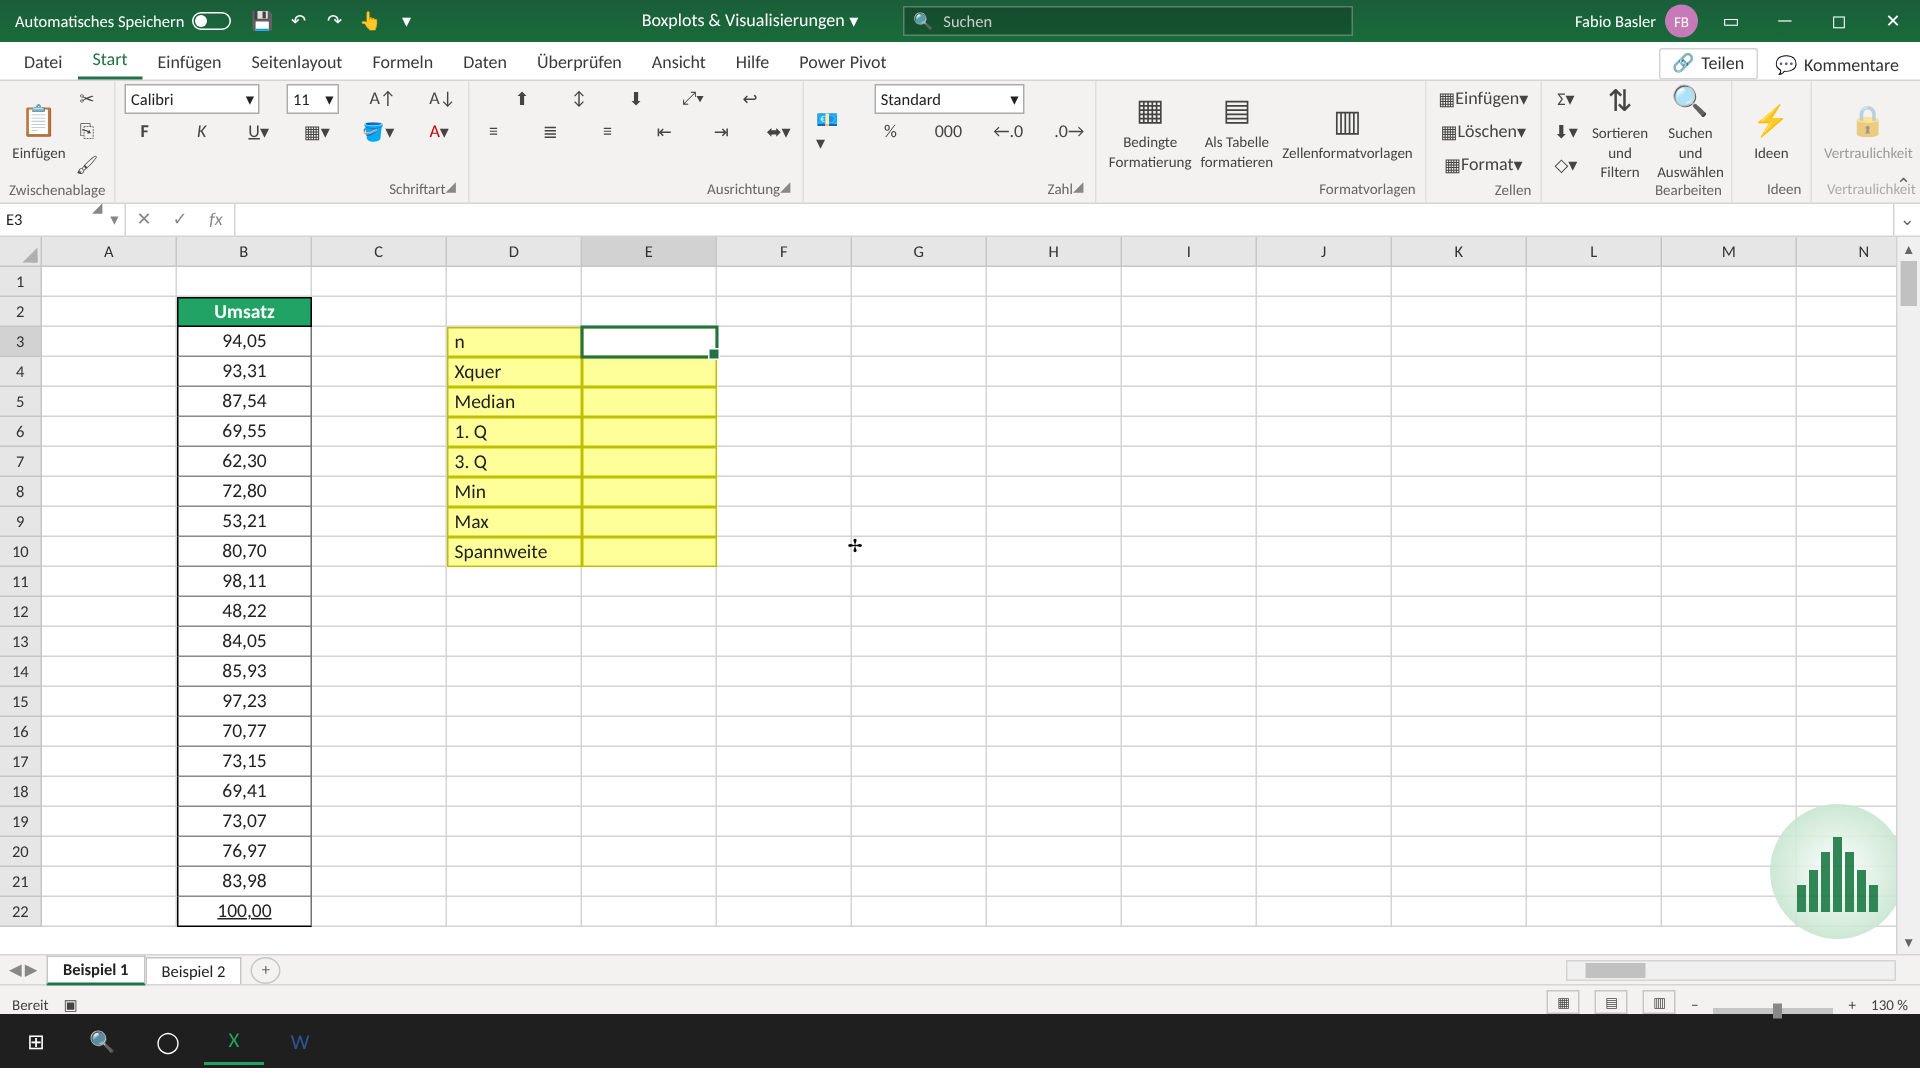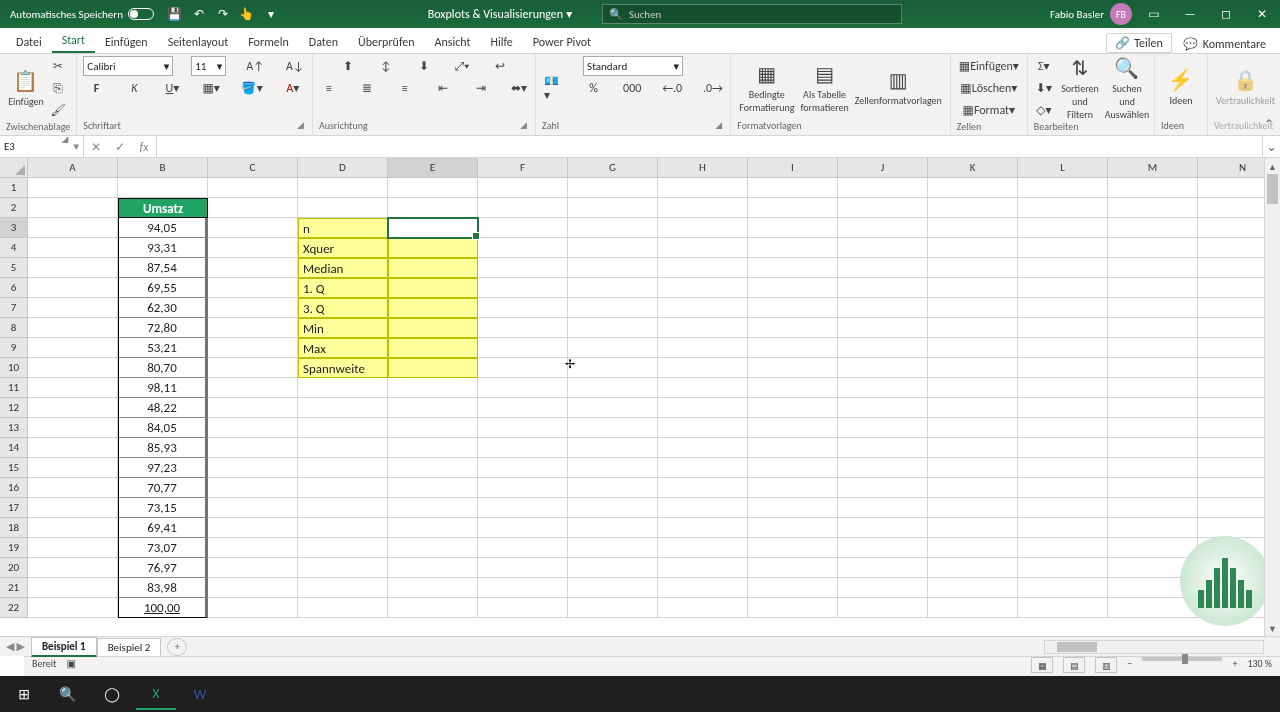--- a/index.html
+++ b/index.html
@@ -24,21 +24,21 @@
 .ribbon-tabs { height: 26px; background: #fff; display: flex; align-items: flex-end; border-bottom: 1px solid #d4d4d4; padding: 0 6px; }
 .tab { padding: 4px 10px; font-size: 12px; color: #3a3a3a; }
 .tab.active { color: #217346; border-bottom: 2px solid #217346; font-weight: 400; }
 .ribbon-tabs .spacer { flex: 1; }
 .share-btn { display: flex; align-items: center; gap: 4px; font-size: 12px; color: #333; padding: 2px 8px; border: 1px solid #d4d4d4; border-radius: 2px; margin-right: 4px; }
 .comments-btn { display: flex; align-items: center; gap: 4px; font-size: 12px; color: #333; padding: 2px 8px; }
 
 
 .ribbon { height: 82px; background: #f3f2f1; border-bottom: 1px solid #d4d4d4; display: flex; position: relative; }
 .group { border-right: 1px solid #e1dfdd; padding: 2px 6px 2px 6px; display: flex; flex-direction: column; justify-content: space-between; }
-.group-label { text-align: left; font-size: 10px; color: #666; height: 14px; }
+.group-label { text-align: right; font-size: 10px; color: #666; height: 14px; }
 .group-label .launcher { float: right; color: #888; font-size: 9px; margin-right: 2px; }
 .group-body { flex: 1; display: flex; align-items: center; gap: 2px; }
 .rbtn { display: flex; align-items: center; justify-content: center; padding: 2px; min-width: 20px; height: 20px; color: #444; font-size: 12px; }
 .rbtn.big { flex-direction: column; height: 58px; min-width: 40px; font-size: 10px; gap: 2px; text-align: center; }
 .rbtn.big .icon-lg { font-size: 20px; }
 .font-select { border: 1px solid #ababab; background: #fff; height: 20px; font-size: 11px; padding: 0 3px; display: flex; align-items: center; justify-content: space-between; }
 .font-select.name { width: 90px; }
 .font-select.size { width: 35px; }
 .stack { display: flex; flex-direction: column; gap: 2px; }
 .row { display: flex; gap: 18px; }
@@ -54,21 +54,21 @@
 
 
 .grid-area { position: relative; height: 478px; background: #fff; overflow: hidden; }
 .grid { display: grid; grid-template-columns: 28px 90px 90px 90px 90px 90px 90px 90px 90px 90px 90px 90px 90px 90px 90px; grid-auto-rows: 20px; }
 .hdr { background: #e6e6e6; border-right: 1px solid #c6c6c6; border-bottom: 1px solid #c6c6c6; display: flex; align-items: center; justify-content: center; font-size: 11px; color: #333; }
 .corner { background: #e6e6e6; border-right: 1px solid #c6c6c6; border-bottom: 1px solid #c6c6c6; position: relative; }
 .corner::after { content: ""; position: absolute; right: 2px; bottom: 2px; border: 5px solid transparent; border-bottom-color: #b0b0b0; border-right-color: #b0b0b0; }
 .rowhdr { background: #e6e6e6; border-right: 1px solid #c6c6c6; border-bottom: 1px solid #c6c6c6; display: flex; align-items: center; justify-content: center; font-size: 11px; color: #333; }
 .cell { border-right: 1px solid #d4d4d4; border-bottom: 1px solid #d4d4d4; padding: 0 4px; display: flex; align-items: center; font-size: 13px; font-family: Calibri, sans-serif; }
 .cell.header-green { background: #21a366; color: #fff; font-weight: bold; border: 1px solid #000; justify-content: center; }
-.cell.databox { border-left: 1px solid #000; border-right: 3px solid #737373; border-bottom: 1px solid #888; justify-content: center; }
+.cell.databox { border-left: 1px solid #000; border-right: 1px solid #737373; border-bottom: 1px solid #888; justify-content: center; }
 .cell.databox.last { border-bottom: 1px solid #000; text-decoration: underline; }
 .cell.yellow { background: #ffff99; border: 1px solid #bfbf00; }
 .hdr.sel, .rowhdr.sel { background: #d2d2d2; }
 .cell.active { outline: 2px solid #217346; outline-offset: -1px; background: #fff; position: relative; z-index: 2; }
 .cell.active::after { content: ""; position: absolute; right: -3px; bottom: -3px; width: 6px; height: 6px; background: #217346; border: 1px solid #fff; }
 .vscroll { position: absolute; right: 0; top: 0; bottom: 0; width: 16px; background: #f0f0f0; border-left: 1px solid #d4d4d4; }
 .vscroll .thumb { position: absolute; left: 2px; right: 2px; top: 16px; height: 30px; background: #c1c1c1; }
 .vscroll .arrow { height: 16px; display: flex; align-items: center; justify-content: center; color: #666; font-size: 9px; }
 
 
@@ -82,21 +82,21 @@
 
 .sheet-bar { height: 20px; background: #f3f2f1; border-top: 1px solid #d4d4d4; display: flex; align-items: center; font-size: 11px; }
 .sheet-nav { display: flex; gap: 2px; padding: 0 6px; color: #888; }
 .sheet-tab { padding: 2px 10px; background: #fff; border: 1px solid #c6c6c6; border-bottom: none; }
 .sheet-tab.active { border-bottom: 2px solid #217346; font-weight: 600; }
 .sheet-add { width: 20px; height: 18px; border: 1px solid #c6c6c6; border-radius: 50%; display: flex; align-items: center; justify-content: center; margin-left: 6px; color: #666; }
 .sheet-bar .hscroll { margin-left: auto; width: 220px; height: 14px; background: #f0f0f0; border: 1px solid #d4d4d4; margin-right: 16px; position: relative; }
 .sheet-bar .hscroll .thumb { position: absolute; left: 12px; width: 40px; top: 1px; bottom: 1px; background: #c1c1c1; }
 
 
-.status-bar { height: 20px; background: #f3f2f1; border-top: 1px solid #d4d4d4; display: flex; align-items: flex-start; font-size: 10px; color: #444; padding: 0 8px; gap: 10px; margin-left: 24px; }
+.status-bar { height: 20px; background: #f3f2f1; border-top: 1px solid #d4d4d4; display: flex; align-items: flex-end; font-size: 10px; color: #444; padding: 0 8px; gap: 10px; }
 .status-bar .spacer { flex: 1; }
 .view-btn { width: 22px; height: 16px; border: 1px solid #c6c6c6; display: flex; align-items: center; justify-content: center; font-size: 9px; }
 .zoom-slider { width: 80px; height: 4px; background: #c6c6c6; position: relative; }
 .zoom-slider .knob { position: absolute; left: 50%; top: -3px; width: 6px; height: 10px; background: #888; }
 
 
 .taskbar { height: 36px; background: #1f1f1f; display: flex; align-items: center; gap: 4px; padding: 0 4px; }
 .task-btn { width: 40px; height: 32px; display: flex; align-items: center; justify-content: center; color: #fff; font-size: 14px; }
 .task-btn.excel { color: #21a366; border-bottom: 2px solid #21a366; }
 .task-btn.word { color: #2b579a; }

